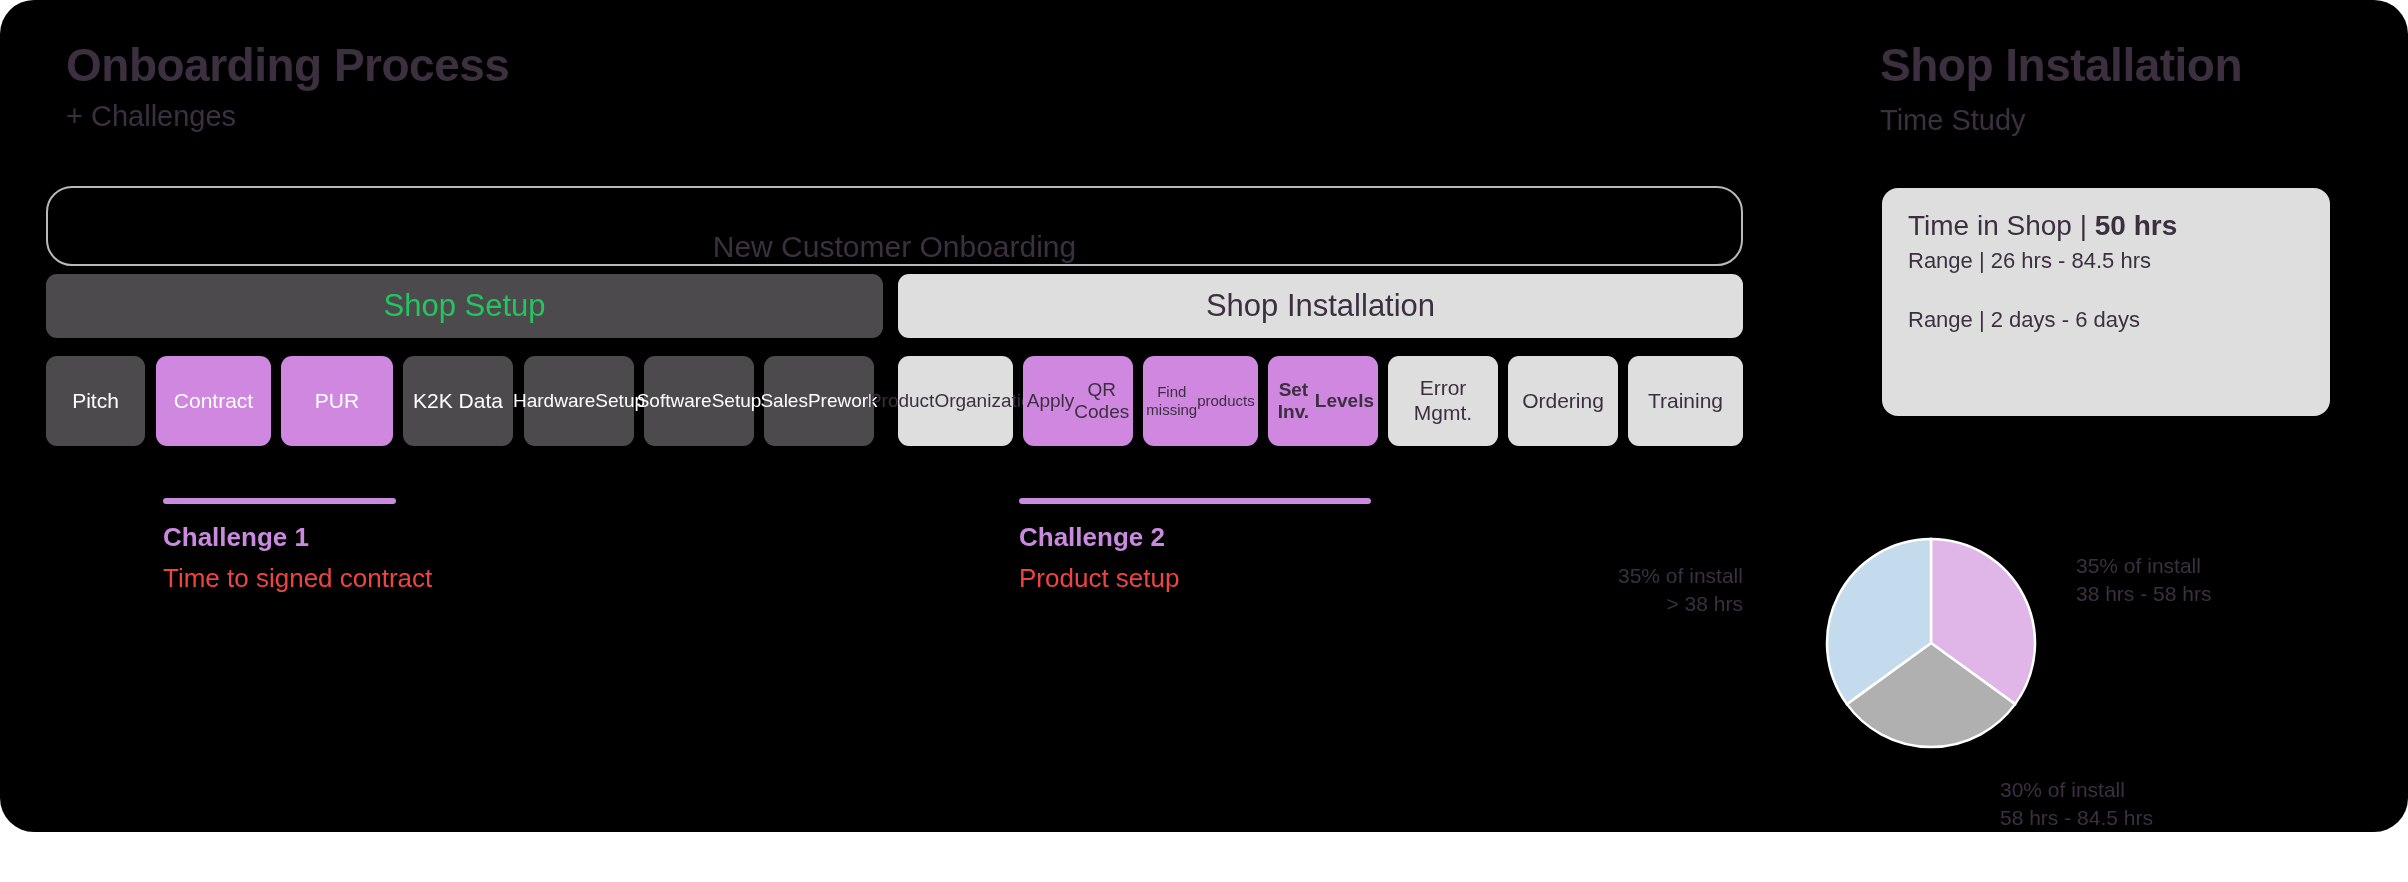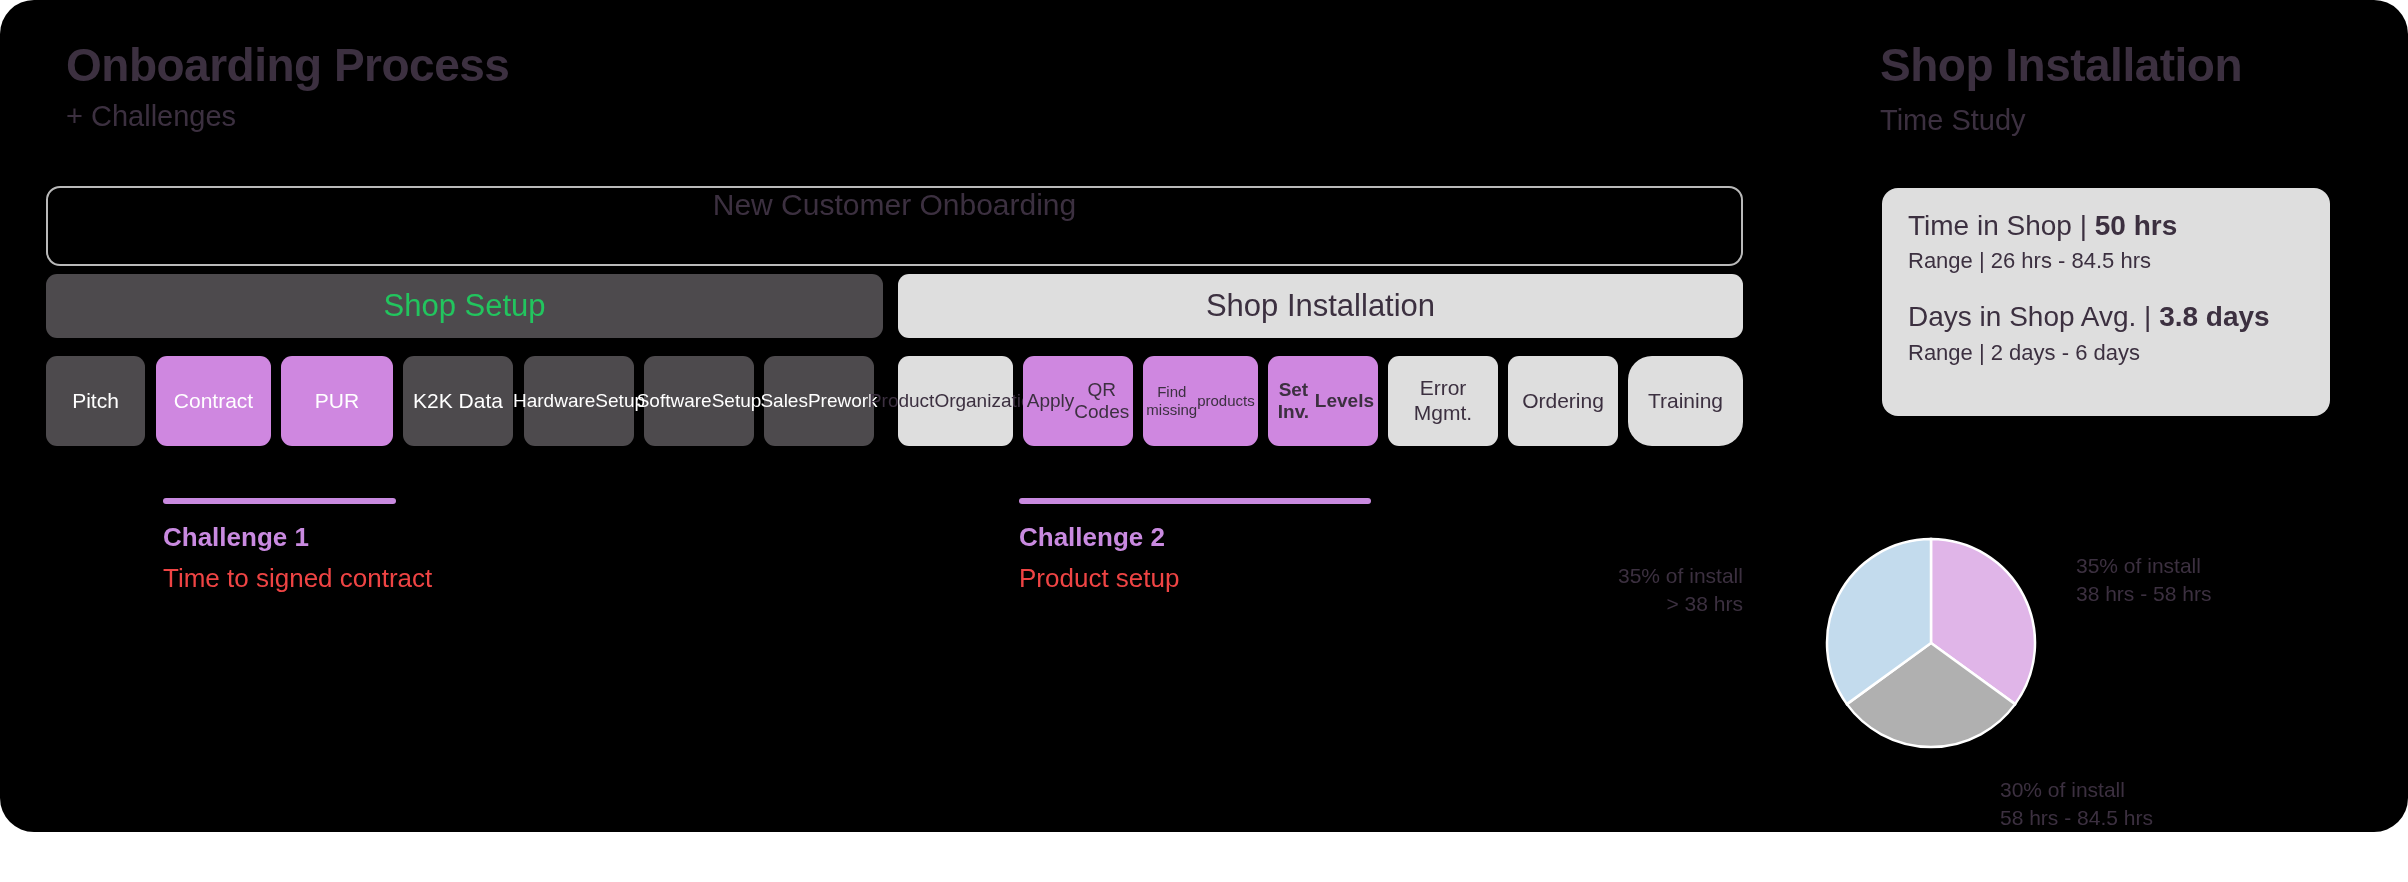--- a/index.html
+++ b/index.html
@@ -37,22 +37,22 @@
   #left-sub     { left: 66px;  top: 100px; }
   #right-title  { left: 1880px; top: 38px; }
   #right-sub    { left: 1880px; top: 104px; }
 
   
   #onboarding-bar {
     position: absolute;
     left: 46px; top: 186px;
     width: 1697px; height: 80px;
     border: 2px solid #b9b9b9;
-    border-radius: 14px;
-    display: flex; align-items: flex-start; justify-content: center;
+    border-radius: 26px;
+    display: flex; align-items: flex-end; justify-content: center;
   }
   #onboarding-bar .lbl {
     font-size: 30px;
     color: #3c3040;
     font-weight: 400;
   }
 
   
   .phase-bar {
     position: absolute;
@@ -205,21 +205,21 @@
       <div class="step lightp" style="left: 1268px; width: 110px; font-size: 19px; font-weight: bold;">
         <div>Set Inv.</div>
         <div>Levels</div>
       </div>
       <div class="step light" style="left: 1388px; width: 110px; font-size: 21px;">
         <div>Error Mgmt.</div>
       </div>
       <div class="step light" style="left: 1508px; width: 110px; font-size: 21px;">
         <div>Ordering</div>
       </div>
-      <div class="step light" style="left: 1628px; width: 115px; font-size: 21px; border-radius: 24px;">
+      <div class="step light" style="left: 1628px; width: 115px; font-size: 21px;">
         <div>Training</div>
       </div>
     </div>
 
   <div class="chal" id="challenge-1">
     <div class="chal-rule"></div>
     <div class="chal-title">Challenge 1</div>
     <div class="chal-desc">Time to signed contract</div>
   </div>
   <div class="chal" id="challenge-2">
@@ -228,24 +228,20 @@
     <div class="chal-desc">Product setup</div>
   </div>
 
   <div id="time-card">
     <div class="card-row-main">
       <span>Time in Shop |</span>
       <b>50 hrs</b>
     </div>
     <div class="card-row-sub">Range | 26 hrs - 84.5 hrs</div>
     <div class="card-gap"></div>
-    <div class="card-row-main">
-      <span>Days in Shop Avg. |</span>
-      <b>3.8 days</b>
-    </div>
     <div class="card-row-sub">Range | 2 days - 6 days</div>
   </div>
 
   <div id="pie-wrap">
     <svg width="212" height="212" viewBox="0 0 212 212">
       <g id="pie-slices">
           <path d="M 106 106 L 106 2 A 104 104 0 0 1 190.13776741499453 167.1296662384172 Z" fill="#e0b5e8" stroke="#ffffff" stroke-width="2.5"></path>
           <path d="M 106 106 L 190.13776741499453 167.1296662384172 A 104 104 0 0 1 21.862232585005472 167.1296662384172 Z" fill="#b0b0b0" stroke="#ffffff" stroke-width="2.5"></path>
           <path d="M 106 106 L 21.862232585005472 167.1296662384172 A 104 104 0 0 1 105.99999999999999 2 Z" fill="#c3dbed" stroke="#ffffff" stroke-width="2.5"></path>
         </g>

